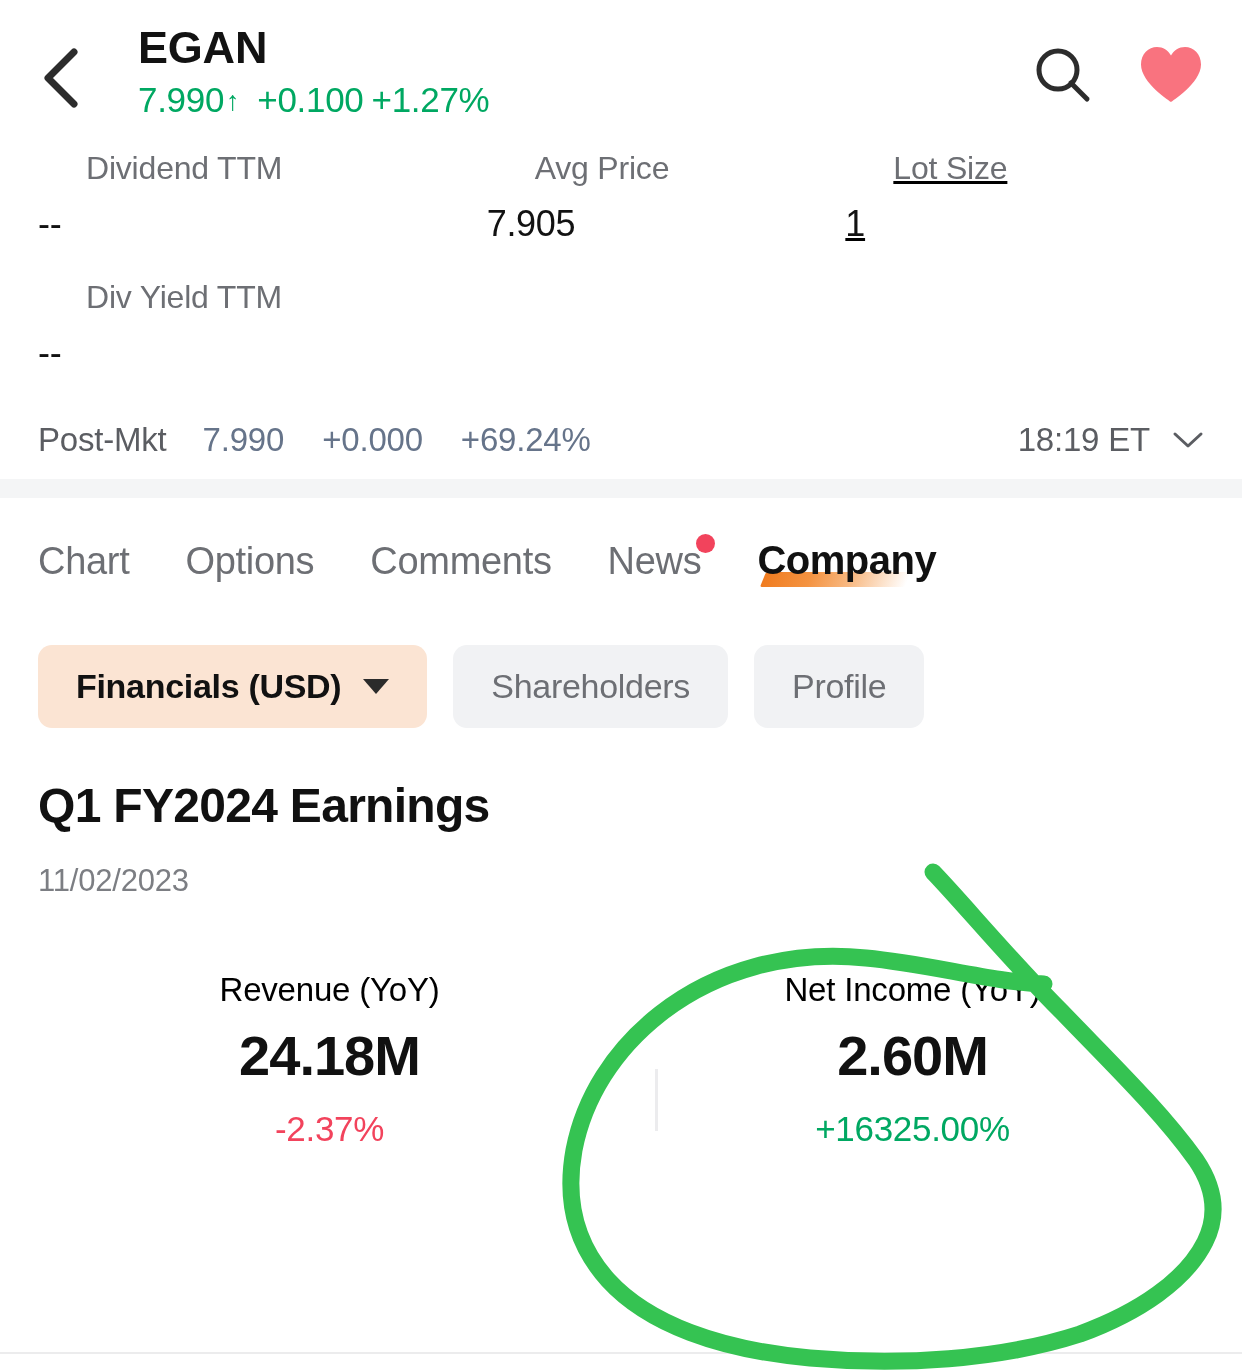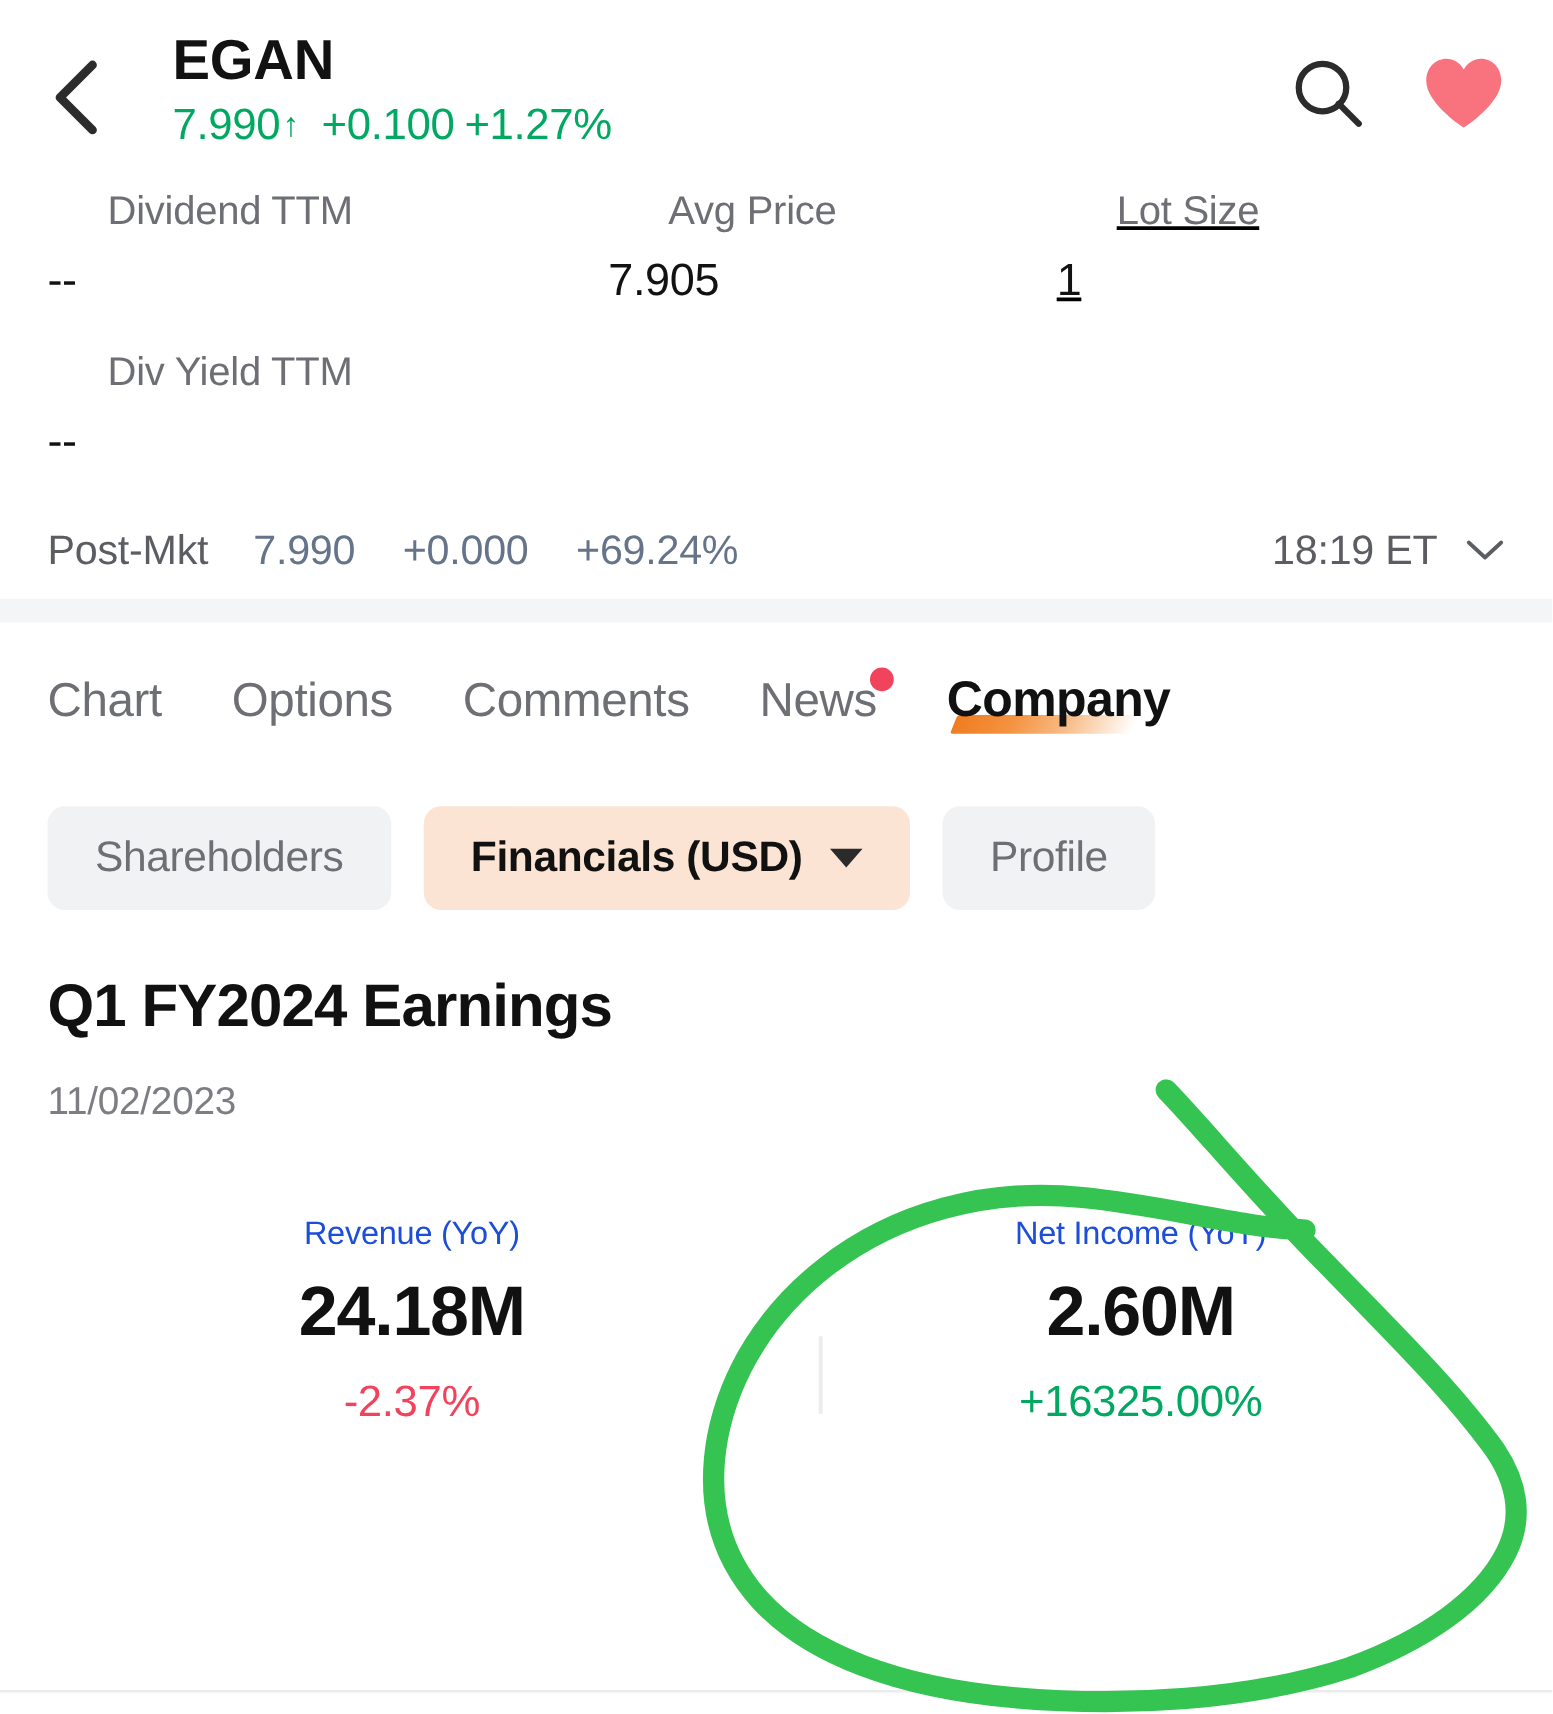--- a/index.html
+++ b/index.html
@@ -241,22 +241,22 @@
     display: flex;
     margin-top: 72px;
     position: relative;
   }
   .metric {
     flex: 1 1 0;
     text-align: center;
     position: relative;
   }
   .metric-label {
-    font-size: 26px;
-    color: #1d4ed8;
+    font-size: 33px;
+    color: #000000;
     letter-spacing: -0.2px;
   }
   .metric-value {
     font-size: 56px;
     font-weight: 700;
     color: #111111;
     letter-spacing: -1px;
     margin-top: 16px;
     line-height: 1.1;
   }
@@ -391,26 +391,26 @@
     <span>News</span>
     <span class="dot"></span>
   </div>
   <div class="tab active">
     <span class="tab-underline"></span>
     <span>Company</span>
   </div>
 </div>
 
 <div class="pills">
-  <div class="pill">
-    <span>Shareholders</span>
-  </div>
   <div class="pill active">
     <span>Financials (USD)</span>
     <span class="caret"></span>
+  </div>
+  <div class="pill">
+    <span>Shareholders</span>
   </div>
   <div class="pill">
     <span>Profile</span>
   </div>
 </div>
 
 <div class="earnings">
   <div class="earn-title">Q1 FY2024 Earnings</div>
   <div class="earn-date">11/02/2023</div>
 

